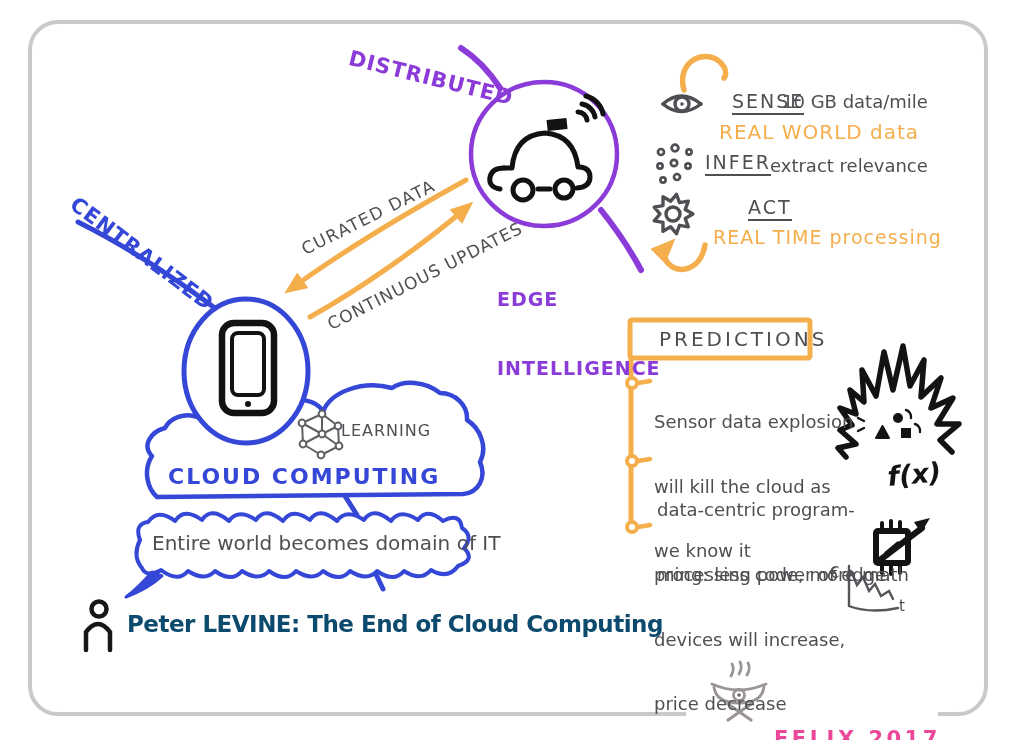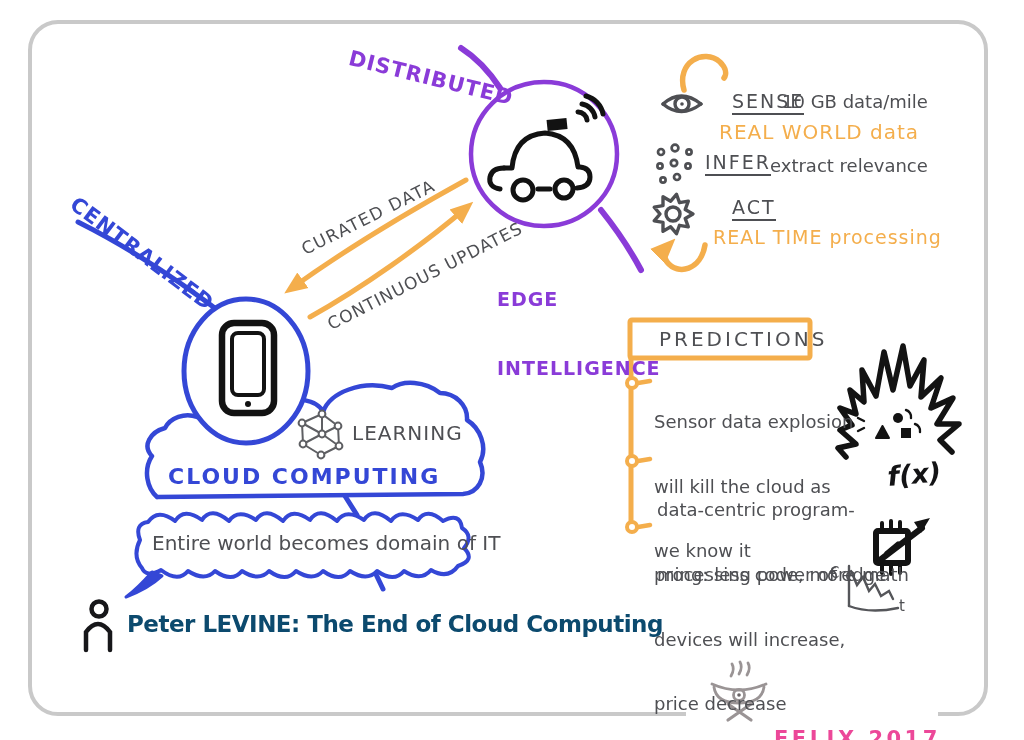--- a/index.html
+++ b/index.html
@@ -9,29 +9,29 @@
   .t{position:absolute;z-index:2;white-space:pre;transform-origin:left top;}
   .gray{color:#4E4F53;}
   .purple{color:#8A3BD8;font-weight:bold;}
   .blue{color:#3447D6;font-weight:bold;}
   .orange{color:#F4AE4C;font-weight:normal;}
   .ul{border-bottom:2.5px solid #4E4F53;padding-bottom:1px;}
   .distributed{left:352px;top:46px;font-size:21px;letter-spacing:1px;transform:rotate(14deg);}
   .edge-label{left:497px;top:242px;font-size:19px;letter-spacing:1px;line-height:23px;}
   .centralized{left:80px;top:192px;font-size:21px;letter-spacing:1px;transform:rotate(37deg);}
   .cloud-label{left:168px;top:464px;font-size:22px;letter-spacing:2px;}
-  .learning-label{left:352px;top:421px;font-size:20px;letter-spacing:1px;}
+  .learning-label{left:341px;top:421px;font-size:16px;letter-spacing:1px;}
   .curated{left:298px;top:241px;font-size:17px;letter-spacing:1.5px;transform:rotate(-26.5deg);}
   .continuous{left:324px;top:316px;font-size:17px;letter-spacing:1px;transform:rotate(-27deg);}
   .sense-label{left:712px;top:90px;font-size:19px;letter-spacing:2px;margin-left:20px;}
   .sense-value{left:782px;top:91px;font-size:18px;}
   .real-world{left:719px;top:120px;font-size:20px;letter-spacing:1px;}
   .infer-label{left:705px;top:151px;font-size:19px;letter-spacing:2px;}
   .infer-value{left:770px;top:155px;font-size:18px;}
-  .act-label{left:732px;top:196px;font-size:19px;letter-spacing:2px;}
+  .act-label{left:748px;top:196px;font-size:19px;letter-spacing:2px;}
   .real-time{left:713px;top:226px;font-size:19px;letter-spacing:1px;}
   .pred-title{left:659px;top:327px;font-size:20px;letter-spacing:3px;}
   .pred-item{font-size:18px;line-height:21.5px;}
   .pred-1{left:654px;top:368px;}
   .pred-2{left:657px;top:456px;}
   .pred-3{left:654px;top:521px;}
   .fx{left:886px;top:461px;font-size:27px;font-weight:bold;font-style:italic;color:#131315;transform:rotate(-5deg);}
   .price-y{left:830px;top:564px;font-size:15px;}
   .price-x{left:899px;top:597px;font-size:15px;}
   .bubble-label{left:152px;top:531px;font-size:20px;}

